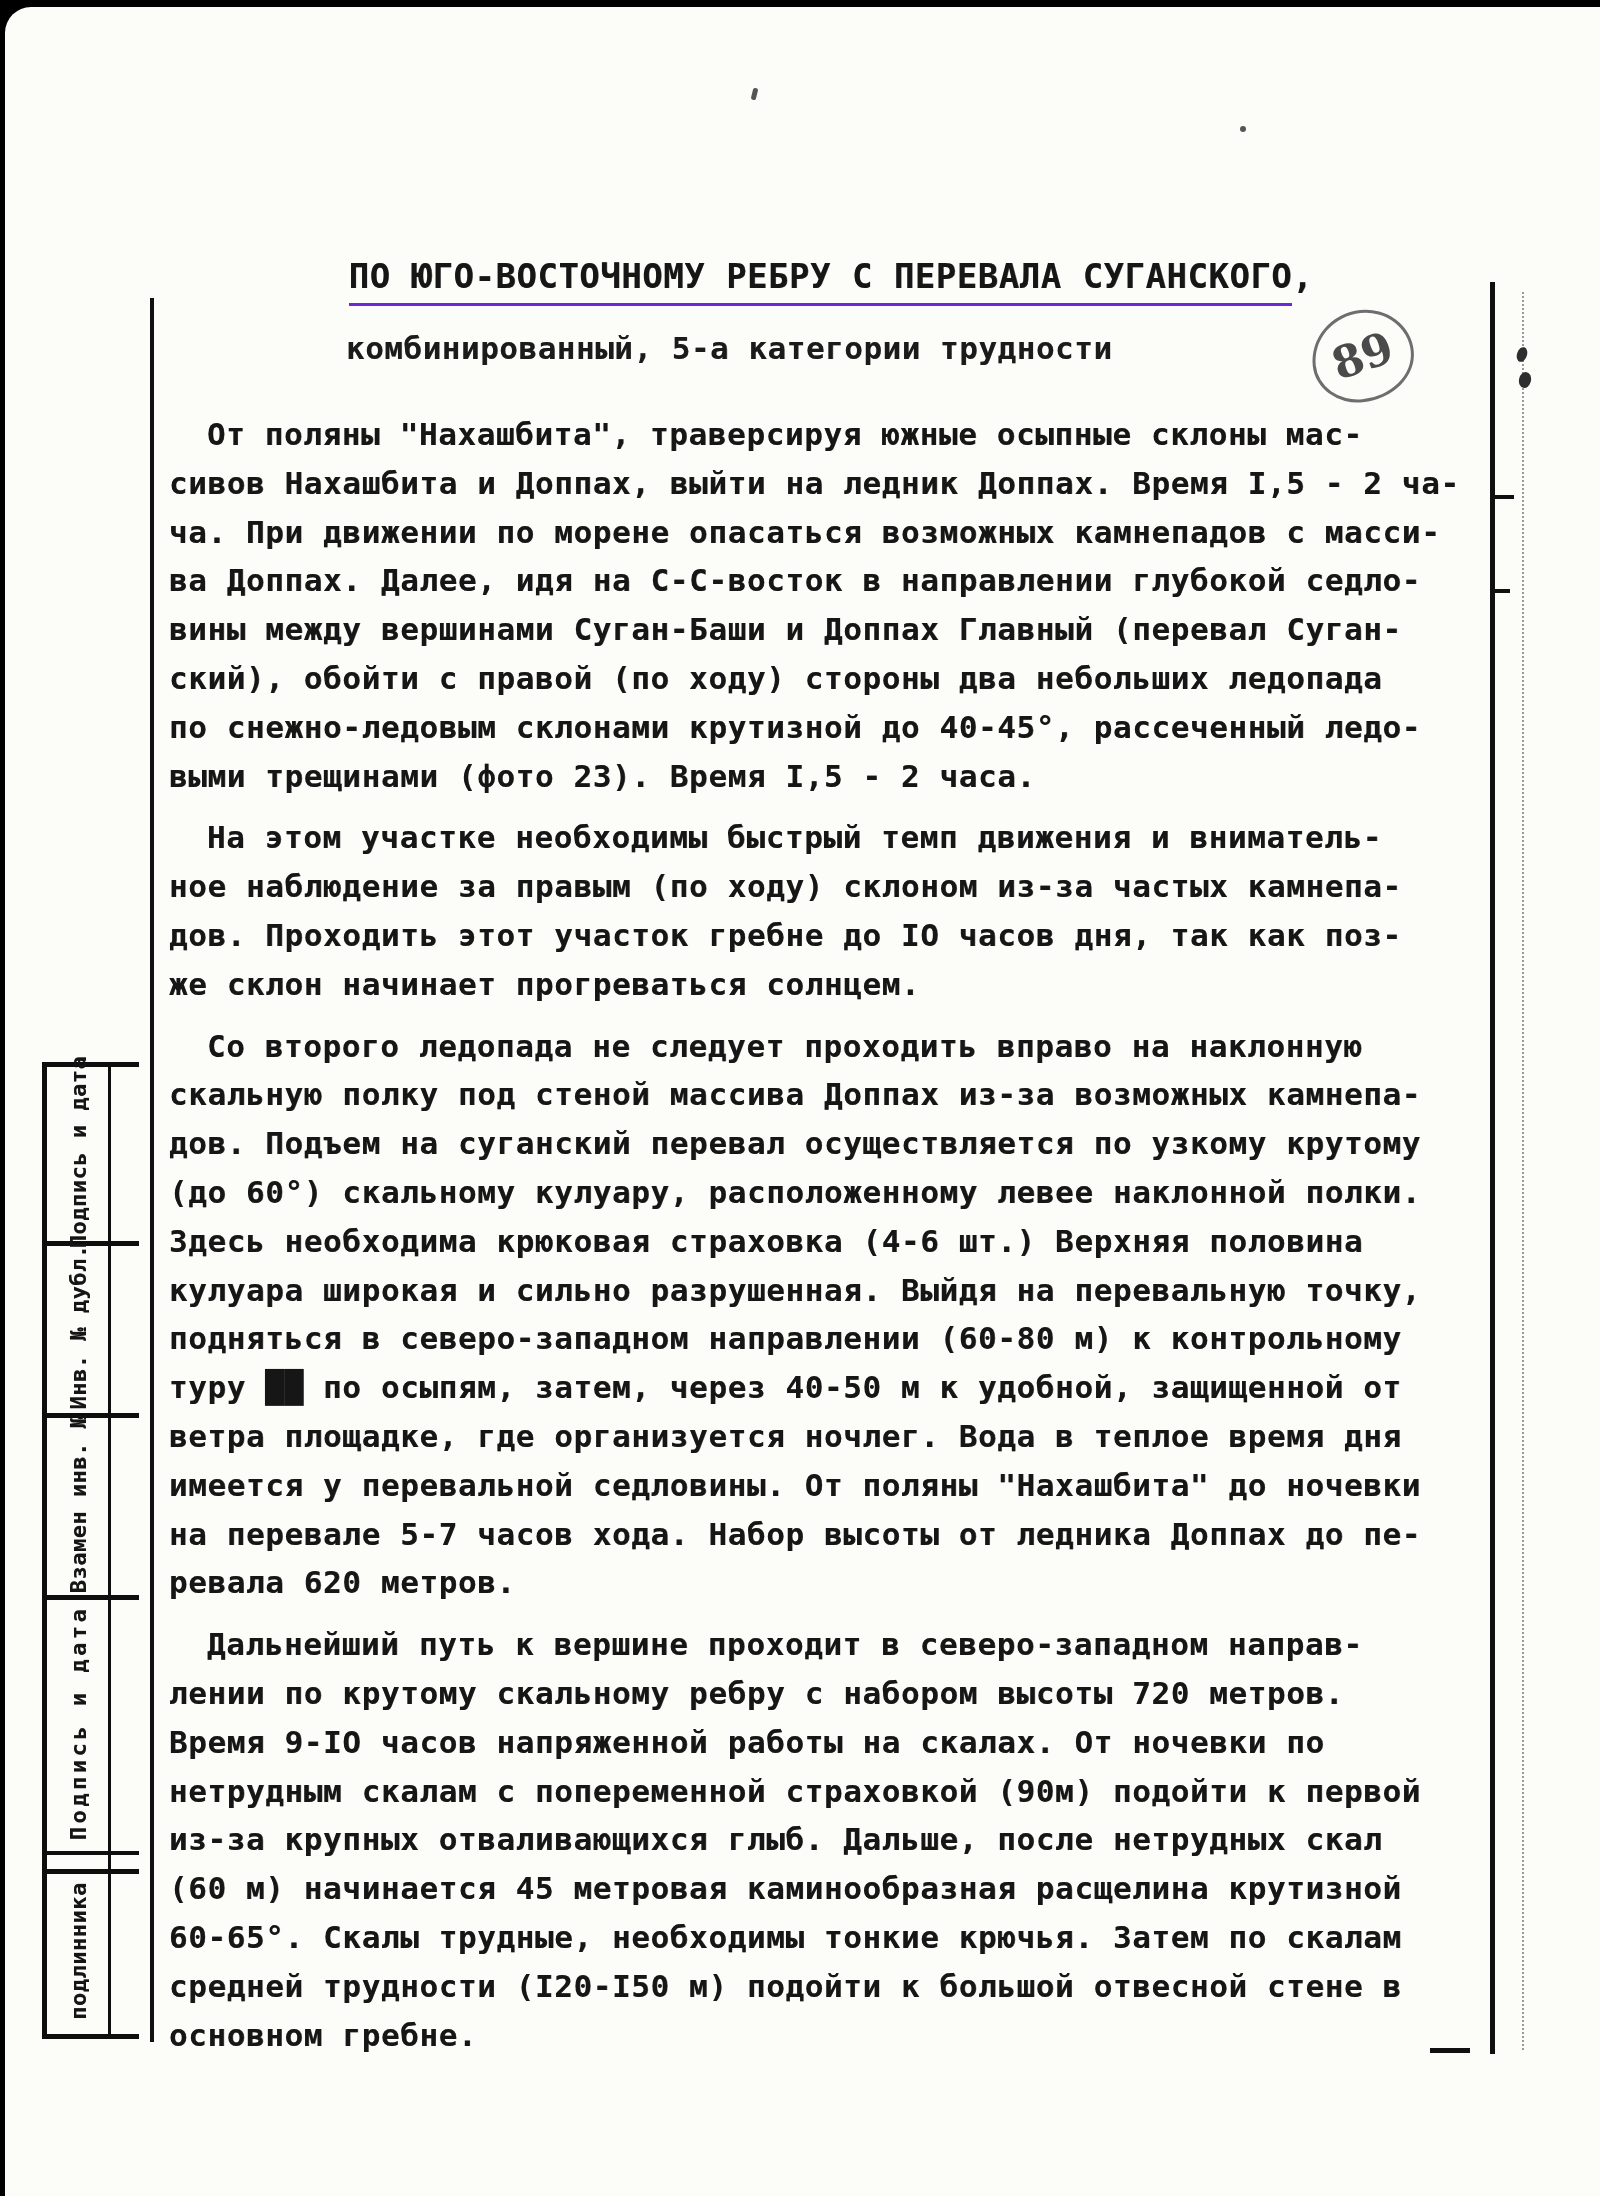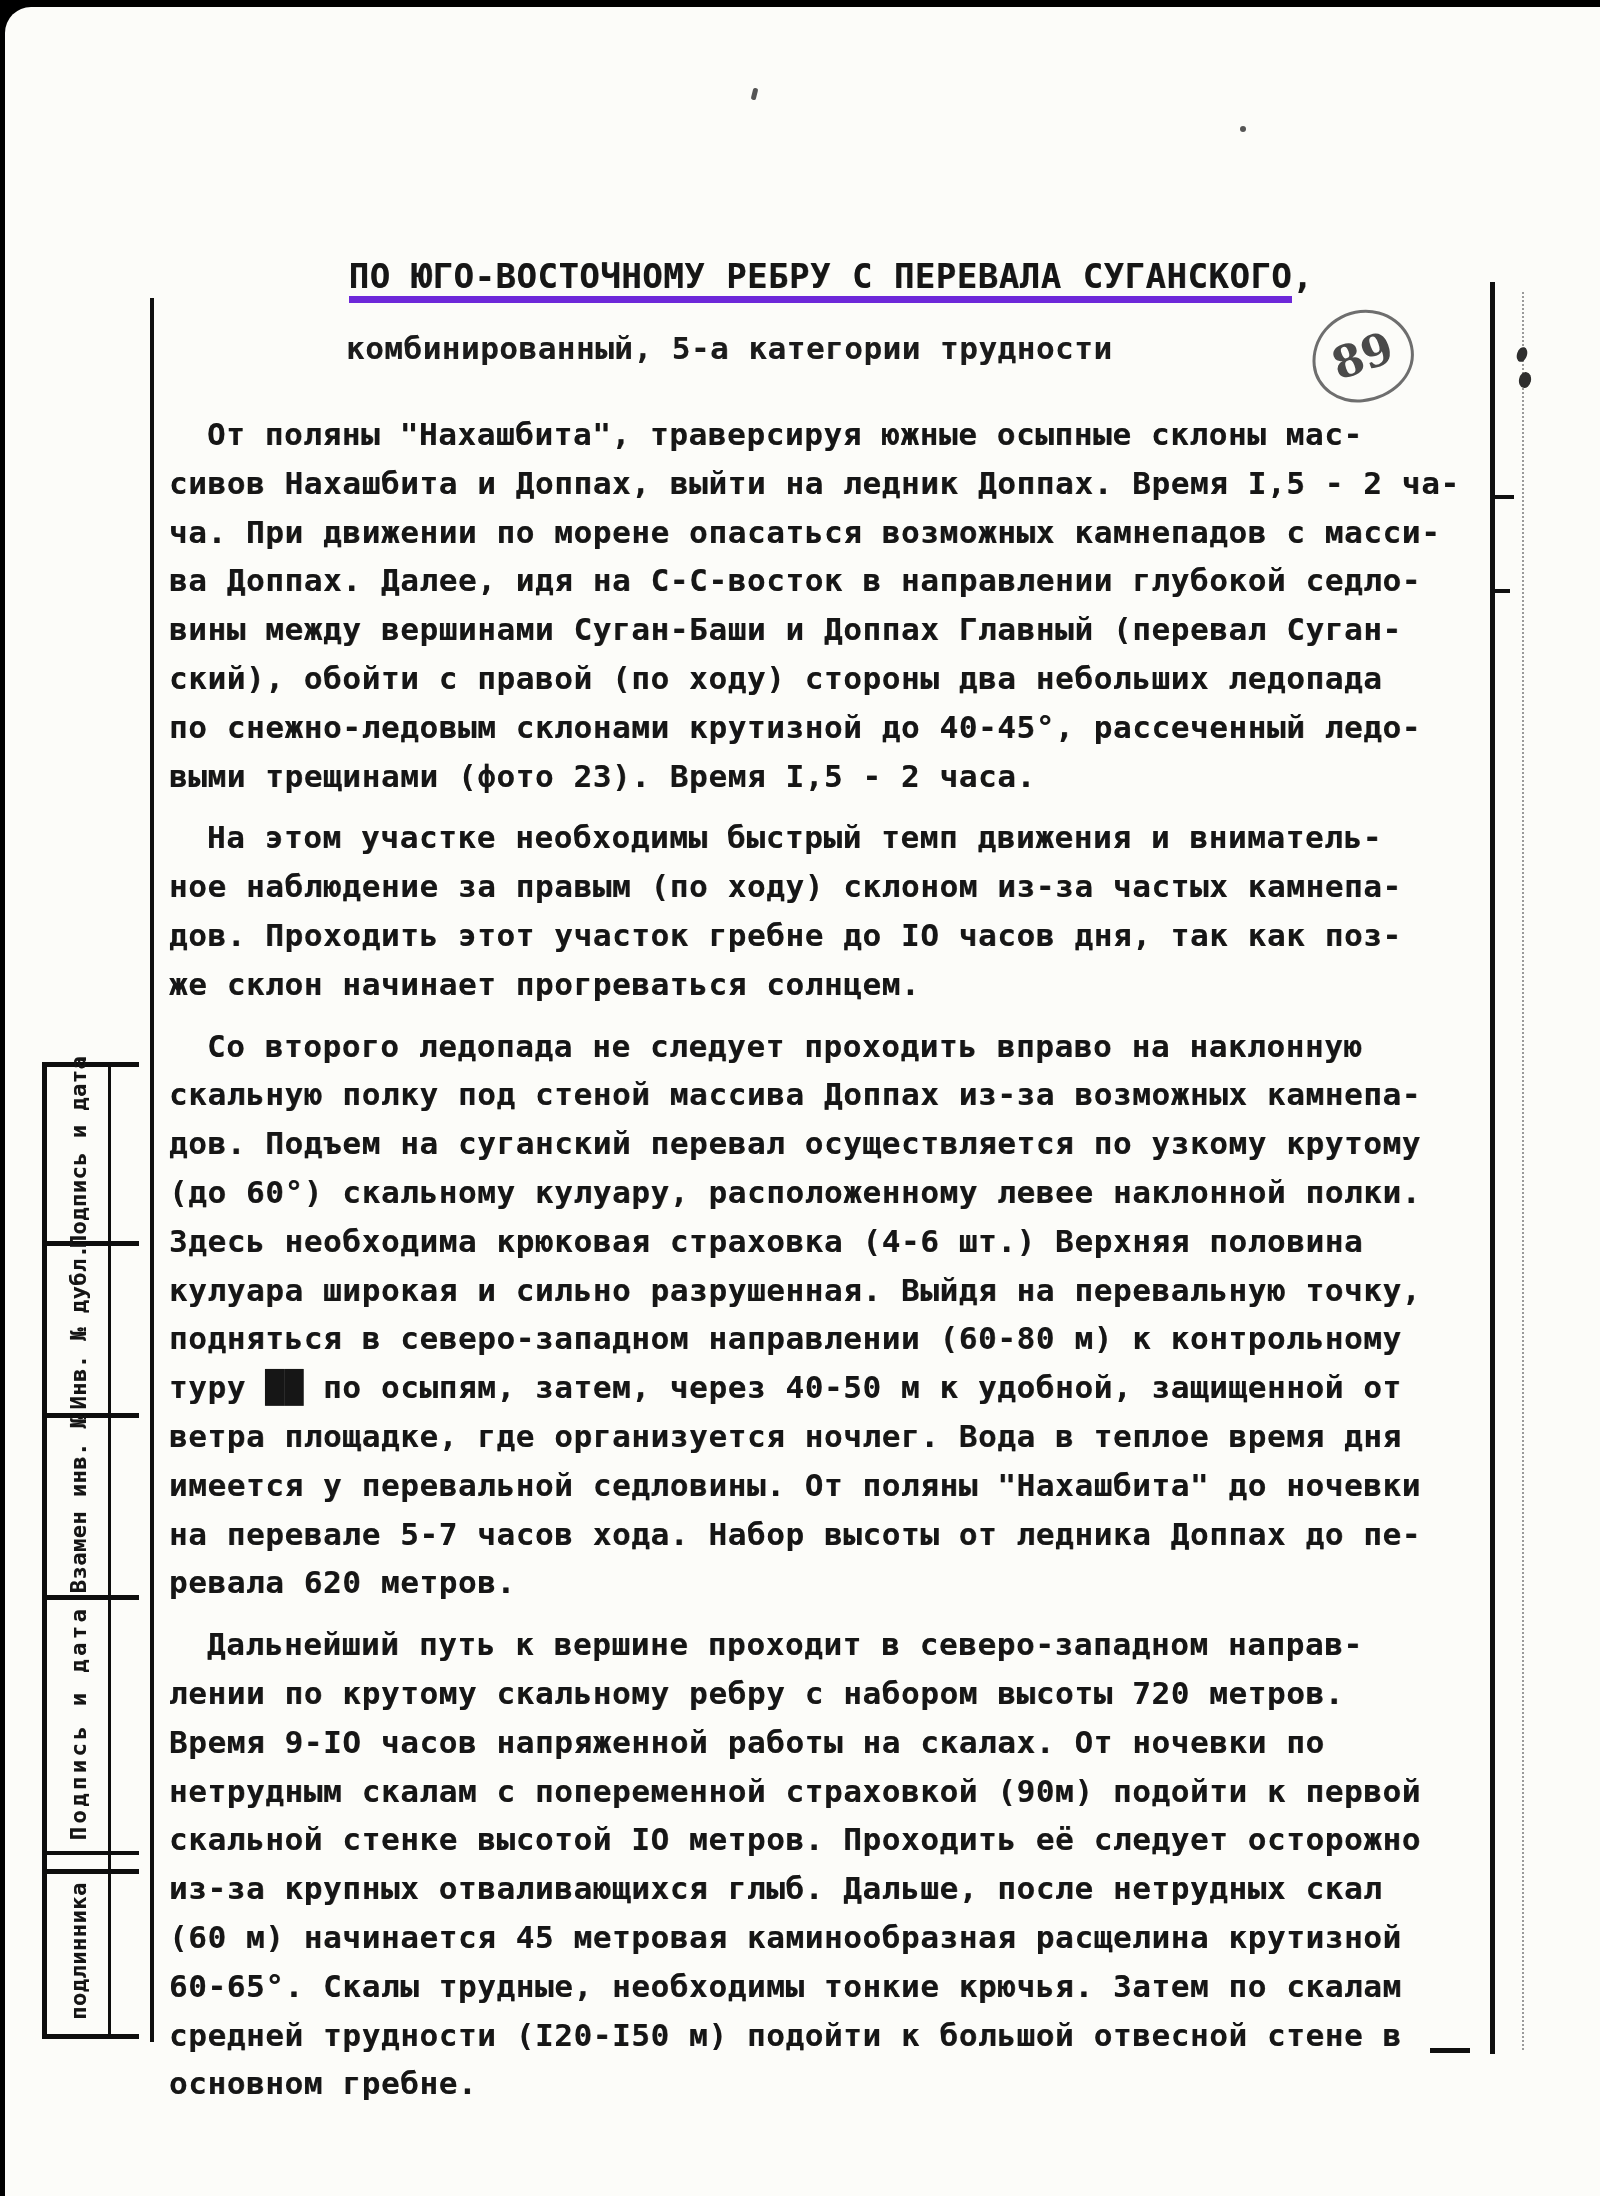--- a/index.html
+++ b/index.html
@@ -4,21 +4,21 @@
 <style>
   html,body{margin:0;padding:0;background:#2a2a2a;}
   .scan{position:relative;width:1600px;height:2196px;background:#000;overflow:hidden;
         font-family:"DejaVu Sans Mono", monospace;}
   .paper{position:absolute;left:5px;top:7px;right:0;bottom:0;background:#fcfcf9;
          border-top-left-radius:26px;}
   
   .title{position:absolute;left:170px;top:256px;width:1322px;text-align:center;
          font-size:34px;font-weight:700;letter-spacing:0.5px;color:#161616;
          text-shadow:0.4px 0.4px 0.5px rgba(0,0,0,.5);white-space:nowrap;}
-  .title .u{border-bottom:7px solid #6d28d9;}
+  .title .u{border-bottom:3px solid #6d28d9;padding-bottom:7px;}
   .subtitle{position:absolute;left:346px;top:330px;font-size:31px;font-weight:700;
             letter-spacing:0.5px;color:#1b1b1b;text-shadow:0.3px 0.3px 0.4px rgba(0,0,0,.45);
             white-space:nowrap;}
   .stamp{position:absolute;left:1312px;top:310px;width:96px;height:86px;
          border:3px solid #6e6e6e;border-radius:52% 48% 55% 45% / 55% 50% 50% 45%;
          transform:rotate(-6deg);display:flex;align-items:center;justify-content:center;}
   .stamp span{font-family:"DejaVu Serif", serif;font-size:44px;color:#4a4a4a;
               font-weight:700;transform:rotate(-14deg);line-height:1;}
   
   .rule{position:absolute;background:#101010;}
@@ -111,21 +111,20 @@
         <div class="line">ветра площадке, где организуется ночлег. Вода в теплое время дня</div>
         <div class="line">имеется у перевальной седловины. От поляны "Нахашбита" до ночевки</div>
         <div class="line">на перевале 5-7 часов хода. Набор высоты от ледника Доппах до пе-</div>
         <div class="line">ревала 620 метров.</div>
       </div>
       <div class="para">
         <div class="line first">Дальнейший путь к вершине проходит в северо-западном направ-</div>
         <div class="line">лении по крутому скальному ребру с набором высоты 720 метров.</div>
         <div class="line">Время 9-IO часов напряженной работы на скалах. От ночевки по</div>
         <div class="line">нетрудным скалам с попеременной страховкой (90м) подойти к первой</div>
-        <div class="line">скальной стенке высотой IO метров. Проходить её следует осторожно</div>
         <div class="line">из-за крупных отваливающихся глыб. Дальше, после нетрудных скал</div>
         <div class="line">(60 м) начинается 45 метровая каминообразная расщелина крутизной</div>
         <div class="line">60-65°. Скалы трудные, необходимы тонкие крючья. Затем по скалам</div>
         <div class="line">средней трудности (I20-I50 м) подойти к большой отвесной стене в</div>
         <div class="line">основном гребне.</div>
       </div>
     </div>
 </div>
 
 </body></html>

